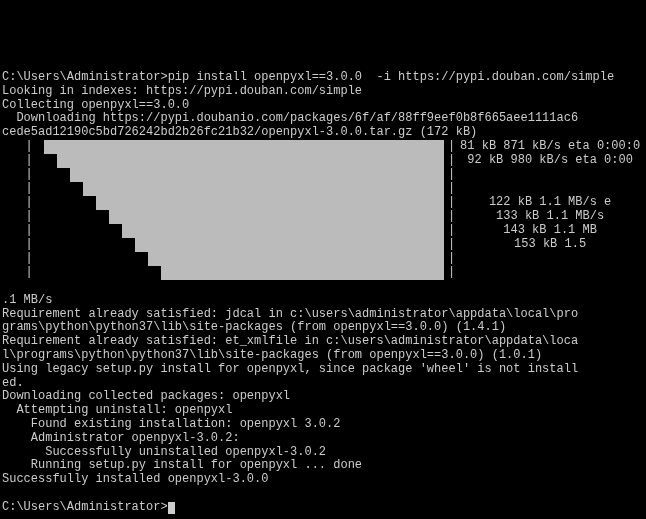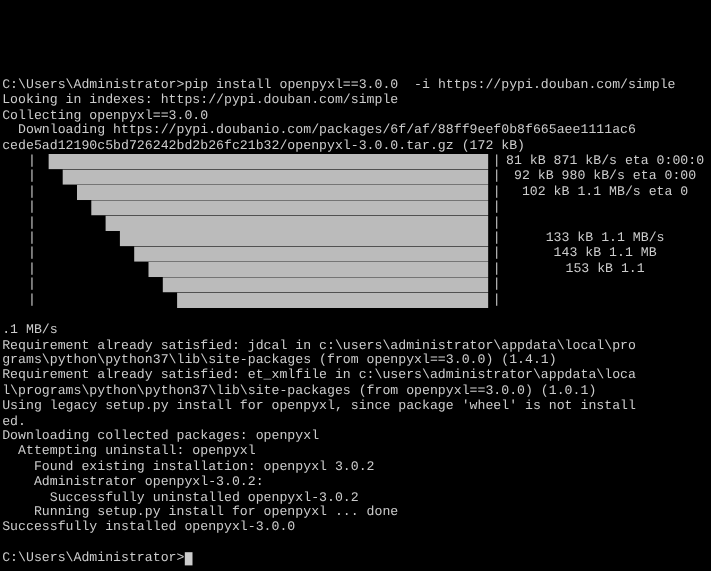--- a/index.html
+++ b/index.html
@@ -101,35 +101,35 @@
         </div>
         <span class="progress-edge-right">|</span>
         <span class="progress-text">92 kB 980 kB/s eta 0:00</span>
       </div><div class="progress-line">
         <span class="progress-edge">|</span>
         <div class="progress-bar-area">
           <div class="progress-empty" style="width: 26px;"></div>
           <div class="progress-fill" style="width: 374px;"></div>
         </div>
         <span class="progress-edge-right">|</span>
-        <span class="progress-text">102 kB 1.1 MB/s eta 0</span>
       </div><div class="progress-line">
         <span class="progress-edge">|</span>
         <div class="progress-bar-area">
           <div class="progress-empty" style="width: 39px;"></div>
           <div class="progress-fill" style="width: 361px;"></div>
         </div>
         <span class="progress-edge-right">|</span>
       </div><div class="progress-line">
         <span class="progress-edge">|</span>
         <div class="progress-bar-area">
           <div class="progress-empty" style="width: 52px;"></div>
           <div class="progress-fill" style="width: 348px;"></div>
         </div>
         <span class="progress-edge-right">|</span>
+        <span class="progress-text">122 kB 1.1 MB/s e</span>
       </div><div class="progress-line">
         <span class="progress-edge">|</span>
         <div class="progress-bar-area">
           <div class="progress-empty" style="width: 65px;"></div>
           <div class="progress-fill" style="width: 335px;"></div>
         </div>
         <span class="progress-edge-right">|</span>
         <span class="progress-text">133 kB 1.1 MB/s</span>
       </div><div class="progress-line">
         <span class="progress-edge">|</span>
@@ -139,21 +139,21 @@
         </div>
         <span class="progress-edge-right">|</span>
         <span class="progress-text">143 kB 1.1 MB</span>
       </div><div class="progress-line">
         <span class="progress-edge">|</span>
         <div class="progress-bar-area">
           <div class="progress-empty" style="width: 91px;"></div>
           <div class="progress-fill" style="width: 309px;"></div>
         </div>
         <span class="progress-edge-right">|</span>
-        <span class="progress-text">153 kB 1.1 </span>
+        <span class="progress-text">153 kB 1.5 </span>
       </div><div class="progress-line">
         <span class="progress-edge">|</span>
         <div class="progress-bar-area">
           <div class="progress-empty" style="width: 104px;"></div>
           <div class="progress-fill" style="width: 296px;"></div>
         </div>
         <span class="progress-edge-right">|</span>
       </div><div class="progress-line">
         <span class="progress-edge">|</span>
         <div class="progress-bar-area">

